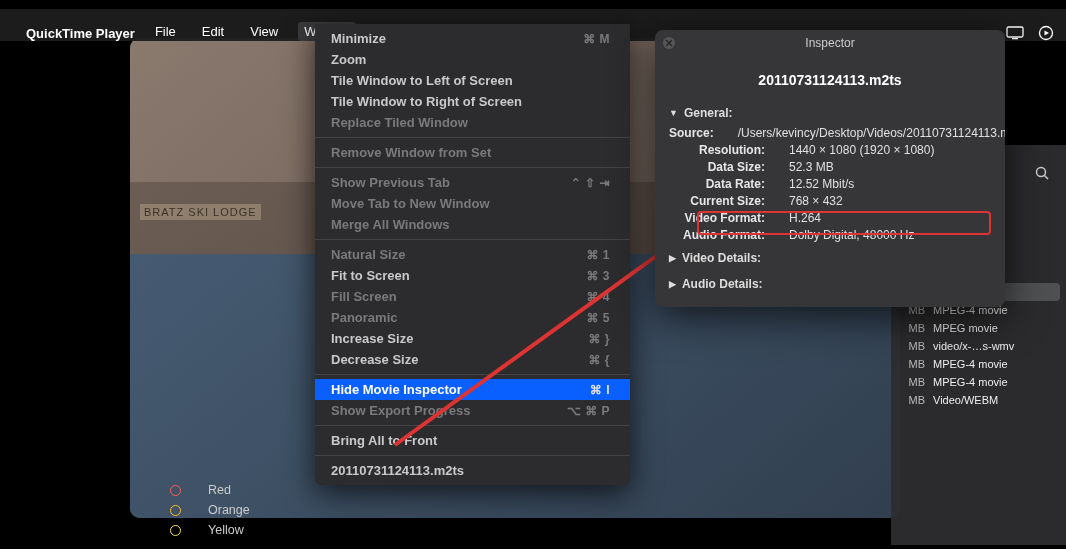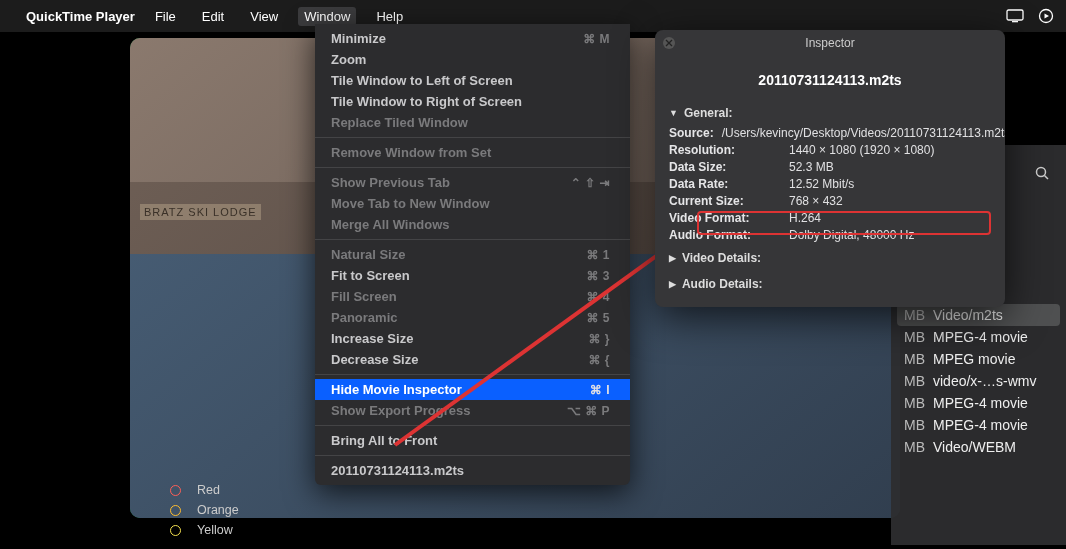--- a/index.html
+++ b/index.html
@@ -1,19 +1,19 @@
 <!DOCTYPE html>
 <html><head>
 <meta charset="utf-8">
 <style>
   * { margin: 0; padding: 0; box-sizing: border-box; font-family: -apple-system, BlinkMacSystemFont, "Helvetica Neue", sans-serif; }
   body { background: #000; width: 1066px; height: 549px; overflow: hidden; position: relative; }
 
   
-  .menubar { height: 32px; background: rgba(30,30,30,0.95); display: flex; align-items: center; padding: 0 12px; color: #fff; font-size: 13px; position: relative; z-index: 100; }
+  .menubar { height: 32px; background: rgba(30,30,30,0.95); display: flex; align-items: flex-end; padding: 0 12px; color: #fff; font-size: 13px; position: relative; z-index: 100; margin-top: 9px; }
   .apple-logo { font-size: 14px; margin-right: 14px; }
   .menubar .app-name { font-weight: 600; margin-right: 14px; }
   .menubar .menu-item { margin-right: 14px; padding: 2px 6px; border-radius: 3px; cursor: default; }
   .menubar .menu-item.open { background: #3b3b3d; }
   .menubar-right { margin-left: auto; display: flex; gap: 14px; align-items: center; }
   .menubar-right svg { display: block; }
 
   
   .video-window { position: absolute; left: 130px; top: 38px; width: 770px; height: 480px; border-radius: 10px; overflow: hidden; background: #15803d; box-shadow: 0 10px 40px rgba(0,0,0,0.6); }
   .video-content { width: 100%; height: 100%; background:
@@ -34,38 +34,38 @@
   
   .inspector { position: absolute; left: 655px; top: 30px; width: 350px; background: #363638; border-radius: 8px; box-shadow: 0 10px 40px rgba(0,0,0,0.7); z-index: 300; color: #e2e2e4; font-size: 12px; overflow: hidden; }
   .inspector .titlebar { height: 26px; display: flex; align-items: center; justify-content: center; position: relative; }
   .inspector .close-btn { position: absolute; left: 8px; top: 7px; width: 12px; height: 12px; border-radius: 50%; background: #555; display:flex; align-items:center; justify-content:center; }
   .inspector .title { font-size: 12px; color: #ccc; }
   .inspector .filename { text-align: center; font-weight: 600; font-size: 14px; padding: 16px 0 14px; color: #fff; }
   .inspector .section { padding: 0 14px 4px; }
   .inspector .section-head { display: flex; align-items: center; gap: 6px; font-weight: 600; font-size: 12px; padding: 4px 0; color: #ddd; cursor: default; }
   .inspector .section-head .chev { font-size: 9px; }
   .inspector .kv { display: flex; padding: 1.5px 0; }
-  .inspector .kv .k { width: 120px; text-align: left; font-weight: 600; color: #e5e5e7; padding-right: 8px; }
+  .inspector .kv .k { width: 120px; text-align: right; font-weight: 600; color: #e5e5e7; padding-right: 24px; }
   .inspector .kv .v { flex: 1; color: #e0e0e2; }
   .inspector .highlight-box { position: absolute; border: 2px solid #d33; border-radius: 4px; pointer-events: none; }
 
   
   .arrow-svg { position: absolute; left: 370px; top: 200px; width: 370px; height: 260px; z-index: 250; pointer-events: none; }
 
   
-  .finder-panel { position: absolute; right: 0; top: 145px; width: 175px; height: 400px; background: rgba(45,45,47,0.95); border-radius: 10px 0 0 0; z-index: 90; color: #ddd; font-size: 14px; padding-top: 14px; }
+  .finder-panel { position: absolute; right: 0; top: 145px; width: 175px; height: 400px; background: rgba(45,45,47,0.95); border-radius: 10px 0 0 0; z-index: 90; color: #ddd; font-size: 11px; padding-top: 14px; }
   .finder-panel .search-row { display:flex; justify-content:flex-end; padding: 6px 16px 10px; }
   .finder-panel .row { display: flex; align-items: center; padding: 3px 12px 3px 6px; gap: 8px; }
   .finder-panel .row.selected { background: #4f5051; border-radius: 4px; margin: 0 6px; padding-left: 0; padding-right: 6px; }
   .finder-panel .row .size { width: 28px; text-align: right; color: #bbb; }
   .finder-panel .row .kind { flex: 1; color: #eee; white-space: nowrap; overflow: hidden; text-overflow: ellipsis; }
 
   
   .tag-sidebar { position: absolute; left: 160px; top: 480px; width: 140px; z-index: 80; font-size: 12.5px; color: #ccc; }
-  .tag-sidebar .tag { display: flex; align-items: center; gap: 16px; padding: 3px 10px; }
+  .tag-sidebar .tag { display: flex; align-items: center; gap: 27px; padding: 3px 10px; }
   .tag-sidebar .dot { width: 11px; height: 11px; border-radius: 50%; border: 1px solid; }
 </style>
 </head>
 <body>
 
 <div class="menubar">
   <span class="apple-logo"></span>
   <span class="app-name">QuickTime Player</span>
   <span class="menu-item">File</span>
   <span class="menu-item">Edit</span>

